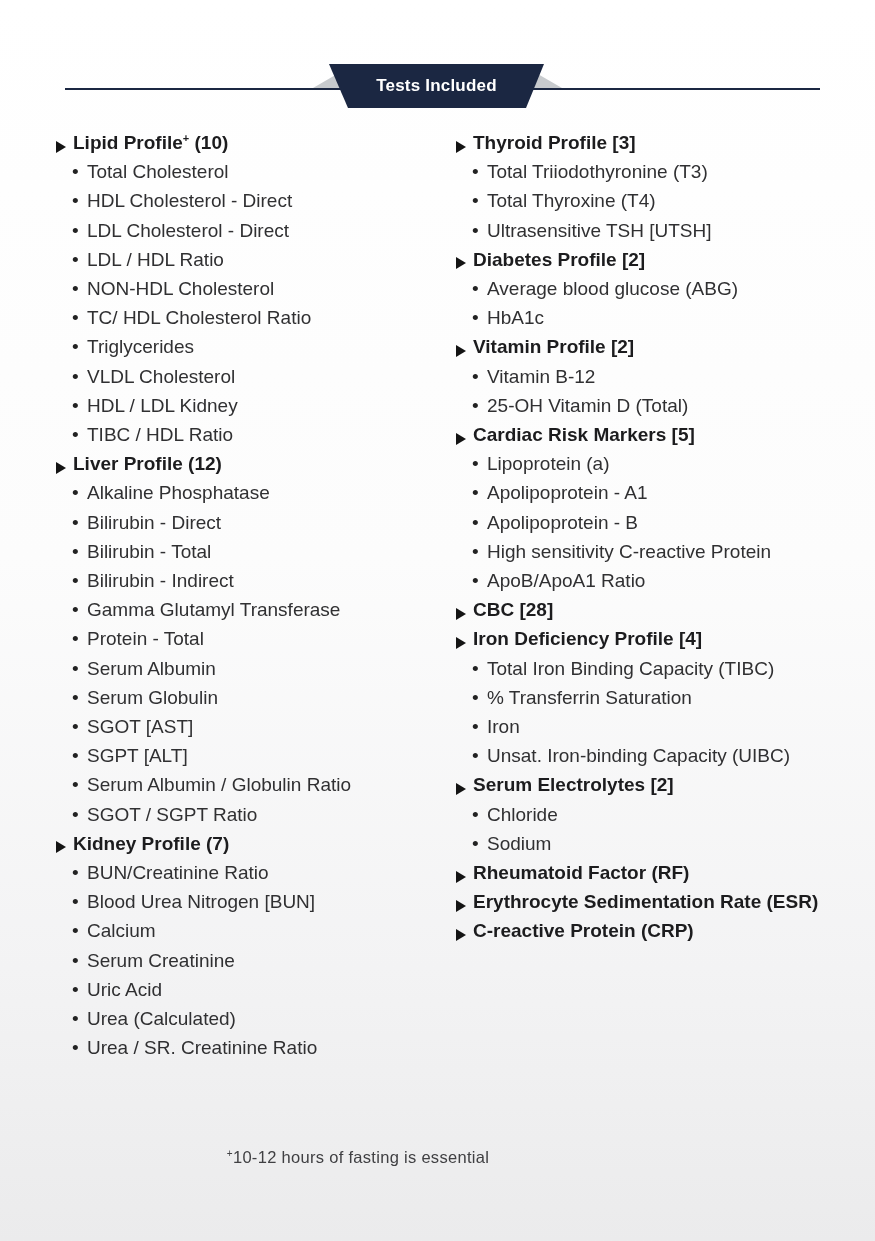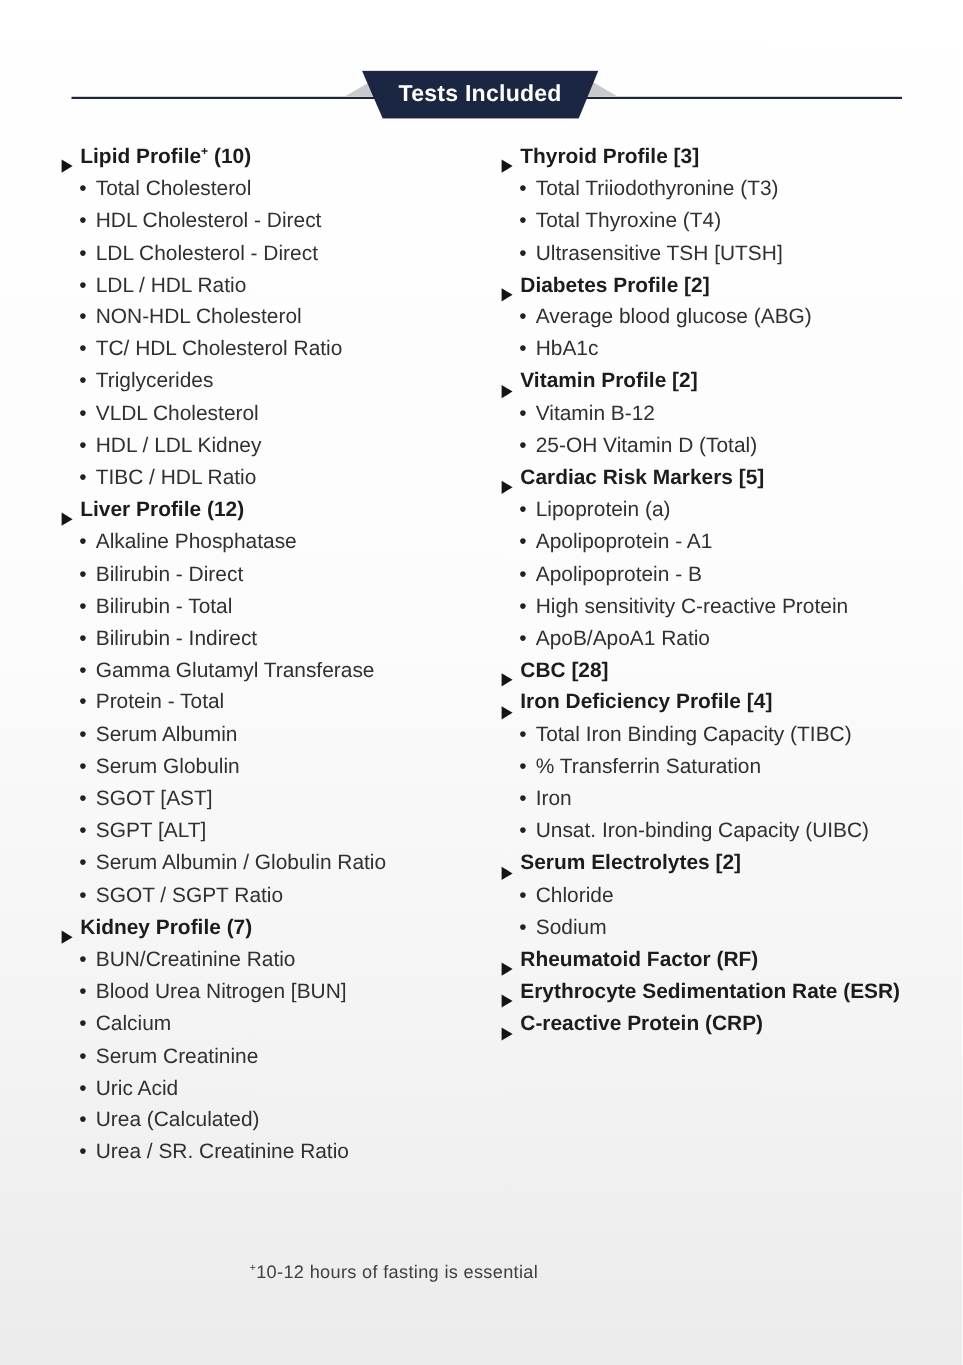--- a/index.html
+++ b/index.html
@@ -21,33 +21,33 @@
   .fold{position:absolute;top:66px;width:38px;height:22px;background:#c8cbce;}
   .fold-left{left:313px;clip-path:polygon(0 100%,100% 0,100% 100%);}
   .fold-right{left:524px;clip-path:polygon(0 0,100% 100%,0 100%);}
   .banner{
     position:absolute;left:329px;top:64px;width:215px;height:44px;
     background:#1b2742;
     clip-path:polygon(0 0,215px 0,197px 44px,19px 44px);
     display:flex;align-items:center;justify-content:center;
   }
   .banner span{
-    color:#ffffff;font-weight:700;font-size:21px;letter-spacing:.2px;
+    color:#ffffff;font-weight:700;font-size:17px;letter-spacing:.2px;
   }
   
   .columns{
     position:absolute;left:55px;top:128px;width:790px;
     display:flex;align-items:flex-start;
     --row:29.2px;
   }
   .col{font-size:19px;line-height:var(--row);}
   .col-left{width:400px;flex:0 0 400px;}
   .col-right{width:378px;flex:0 0 378px;}
   .sec-title{
-    display:flex;align-items:flex-end;
+    display:flex;align-items:center;
     font-weight:700;color:#1c1c1e;
   }
   .tri{
     flex:0 0 auto;width:0;height:0;margin:8px 7px 0 1px;
     border-top:6.5px solid transparent;
     border-bottom:6.5px solid transparent;
     border-left:10px solid #141414;
   }
   .sec-title-text{flex:1 1 auto;}
   .sec-title-text sup{font-size:11px;font-weight:700;line-height:0;}

